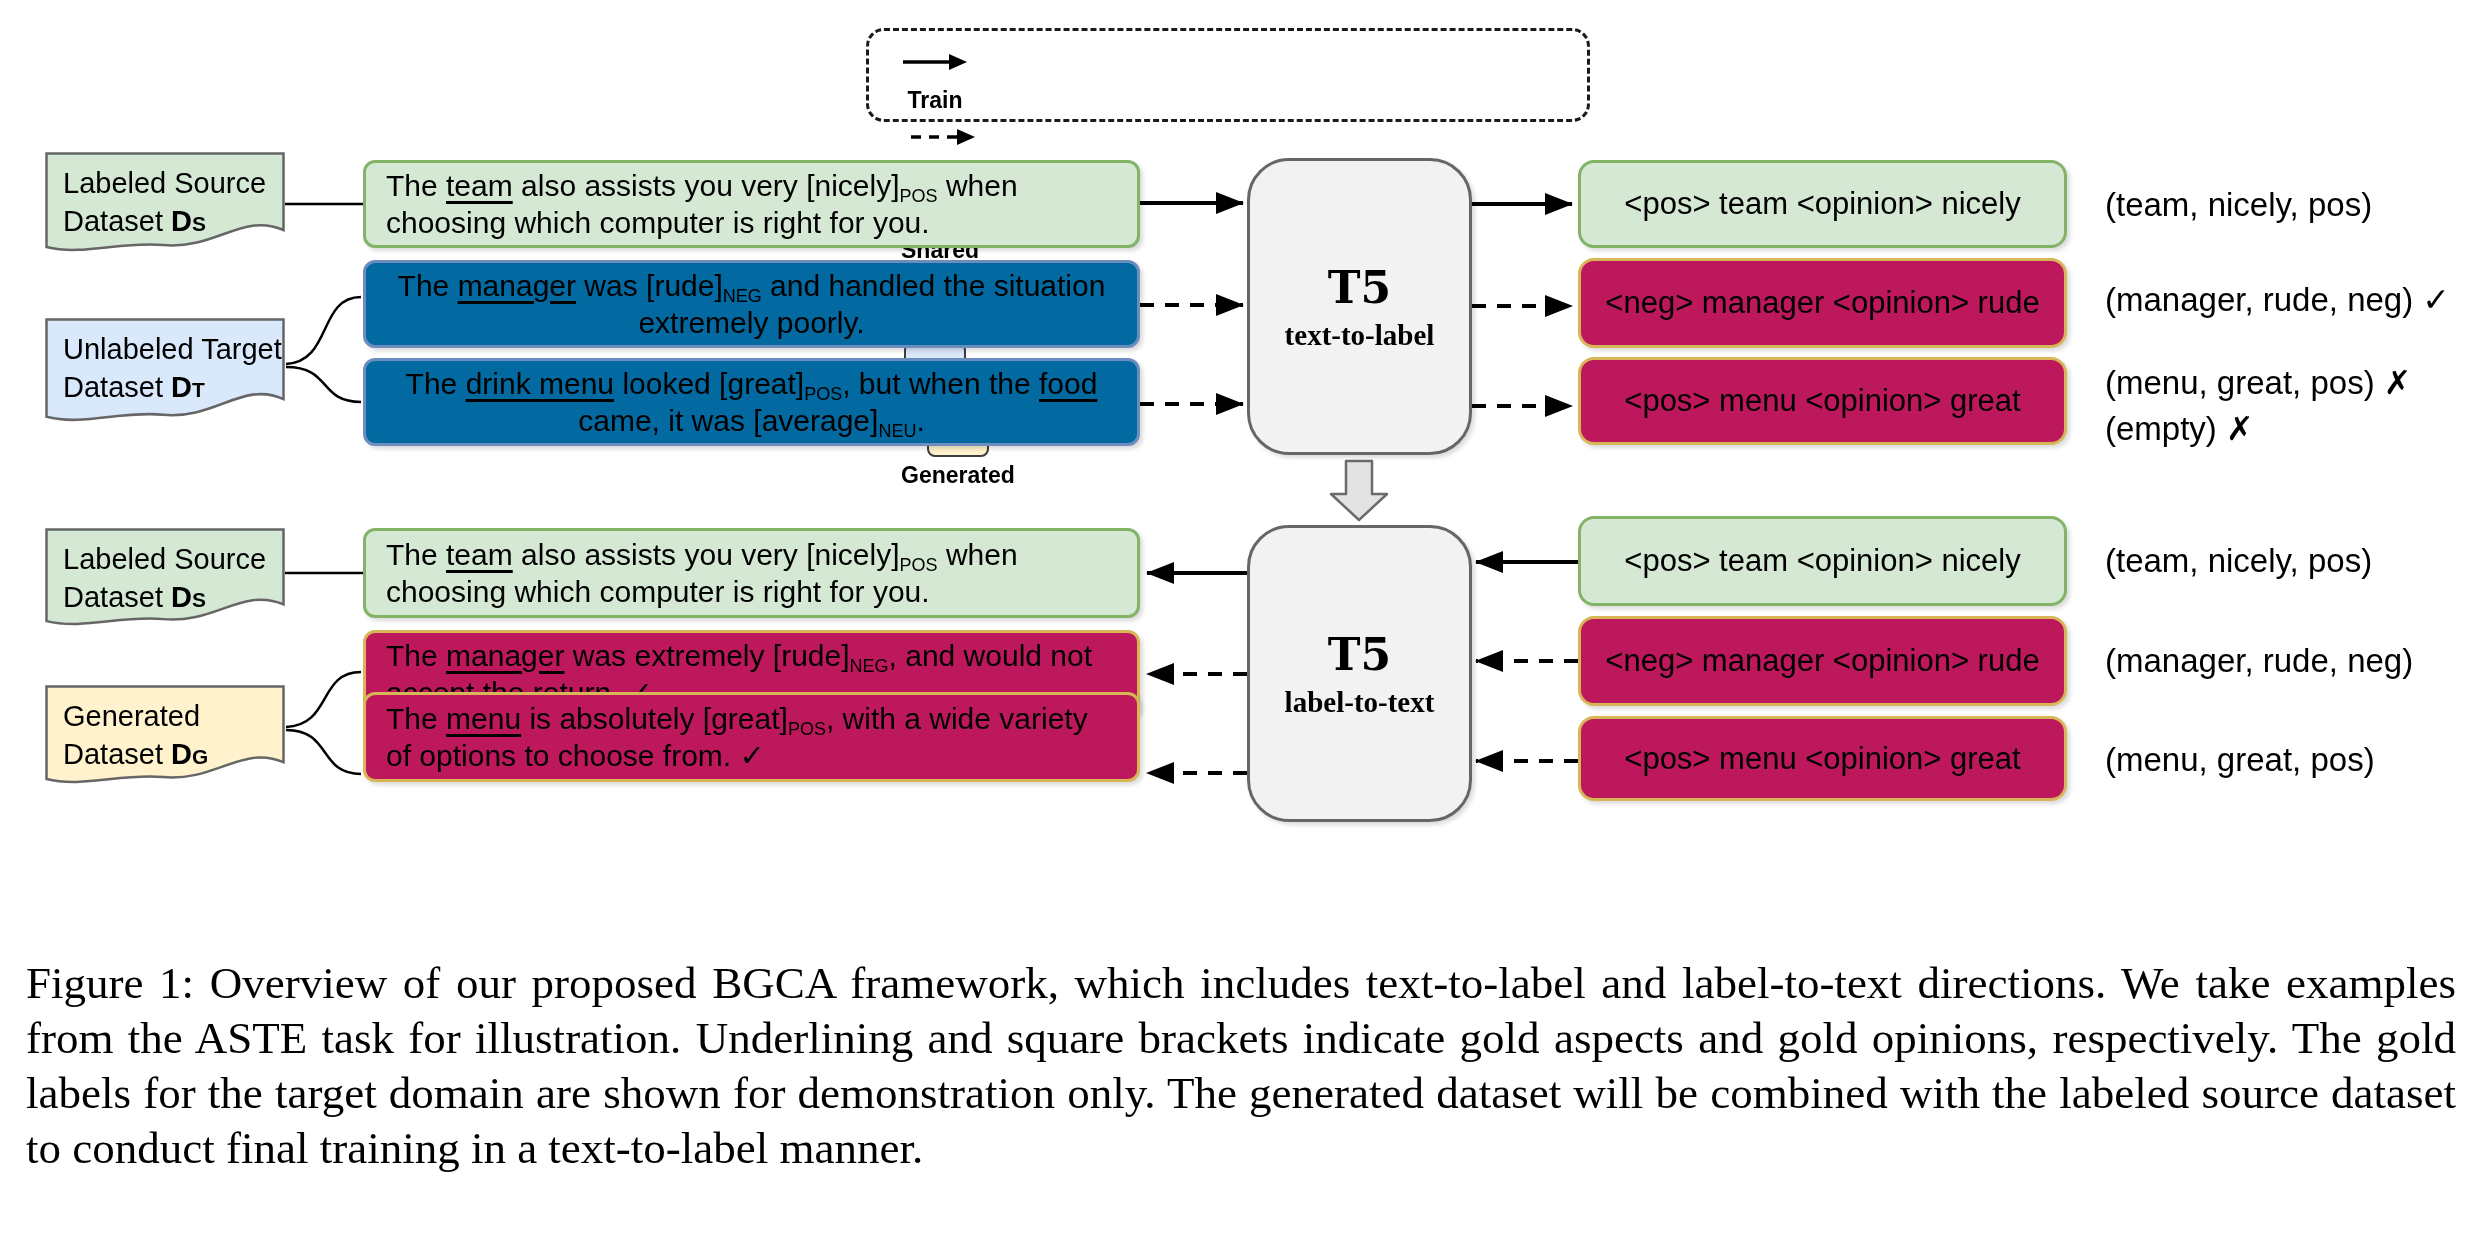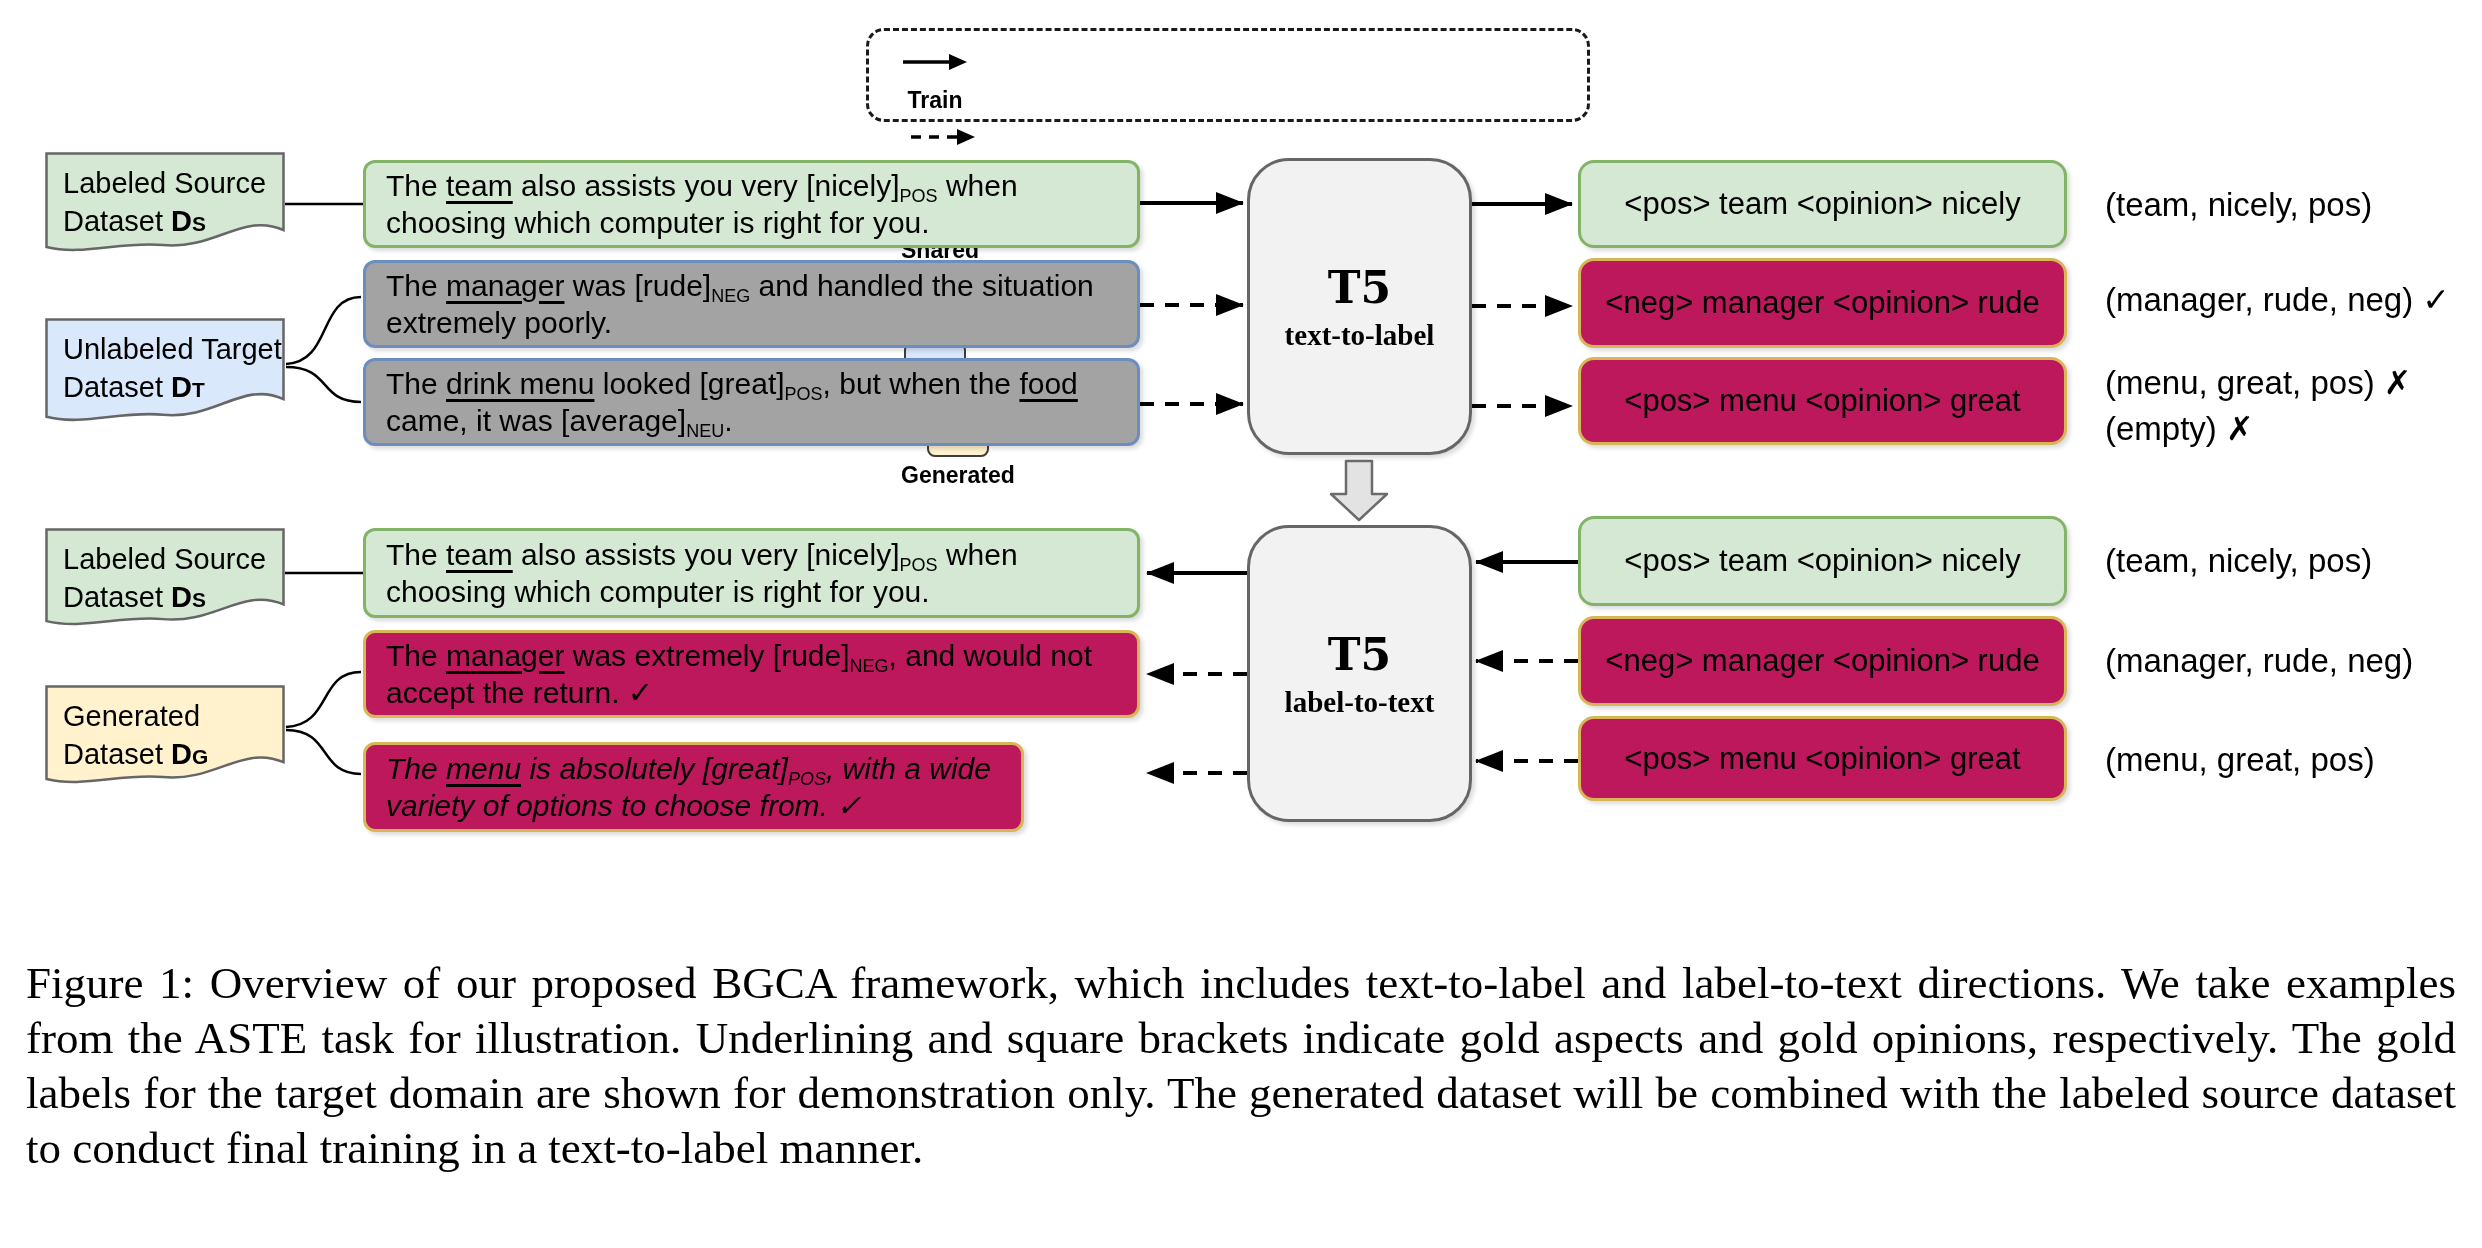--- a/index.html
+++ b/index.html
@@ -33,21 +33,21 @@
   .doc-gen path{fill:#fff2cc;stroke:#666;stroke-width:2.5;}
   .doclabel{position:absolute;left:18px;top:12px;font-size:29px;line-height:38px;}
 
   
   .sbox{position:absolute;border-radius:12px;display:flex;align-items:center;
         padding:0 20px;box-sizing:border-box;box-shadow:3px 3px 4px rgba(0,0,0,0.14);}
   .stext{font-size:30px;line-height:37px;}
   .obox{position:absolute;border-radius:16px;display:flex;align-items:center;justify-content:center;
         font-size:31px;box-sizing:border-box;box-shadow:3px 3px 4px rgba(0,0,0,0.14);}
   .src{background:#d5e8d4;border:3px solid #82b366;}
-  .tgt{background:#a3a3a3;border:3px solid #6c8ebf;}
+  .tgt{background:#0369a1;border:3px solid #6c8ebf;text-align:center;}
   .gen{background:#be185d;border:3px solid #d6b656;}
 
   
   .model{position:absolute;background:#f2f2f2;border:3px solid #666;border-radius:42px;
          display:flex;flex-direction:column;align-items:center;justify-content:center;gap:6px;
          box-sizing:border-box;box-shadow:3px 3px 4px rgba(0,0,0,0.14);}
   .mtitle{font-family:"DejaVu Serif",serif;font-weight:bold;font-size:44px;}
   .msub{font-family:Liberation Serif, serif;font-weight:bold;font-size:29px;}
 
   
@@ -225,21 +225,21 @@
       <div><span>Dataset </span><span class="b">D</span><span class="small">G</span></div>
     </div>
   </div>
 
   <div class="sbox src" style="left:363px;top:528px;width:777px;height:90px;">
     <div class="stext"><span>The </span><span class="u">team</span><span> also assists you very [nicely]</span><span class="sub">POS</span><span> when choosing which computer is right for you.</span></div>
   </div>
   <div class="sbox gen" style="left:363px;top:630px;width:777px;height:88px;">
     <div class="stext"><span>The </span><span class="u">manager</span><span> was extremely [rude]</span><span class="sub">NEG</span><span>, and would not accept the return. ✓</span></div>
   </div>
-  <div class="sbox gen" style="left:363px;top:742px;width:661px;height:90px;font-style:italic;">
+  <div class="sbox gen" style="left:363px;top:692px;width:777px;height:90px;">
     <div class="stext"><span>The </span><span class="u">menu</span><span> is absolutely [great]</span><span class="sub">POS</span><span>, with a wide variety of options to choose from. ✓</span></div>
   </div>
 
   <div class="model" style="left:1247px;top:525px;width:225px;height:297px;">
     <div class="mtitle">T5</div>
     <div class="msub">label-to-text</div>
   </div>
 
   <div class="obox src" style="left:1578px;top:516px;width:489px;height:90px;">
     <span>&lt;pos&gt; team &lt;opinion&gt; nicely</span>

